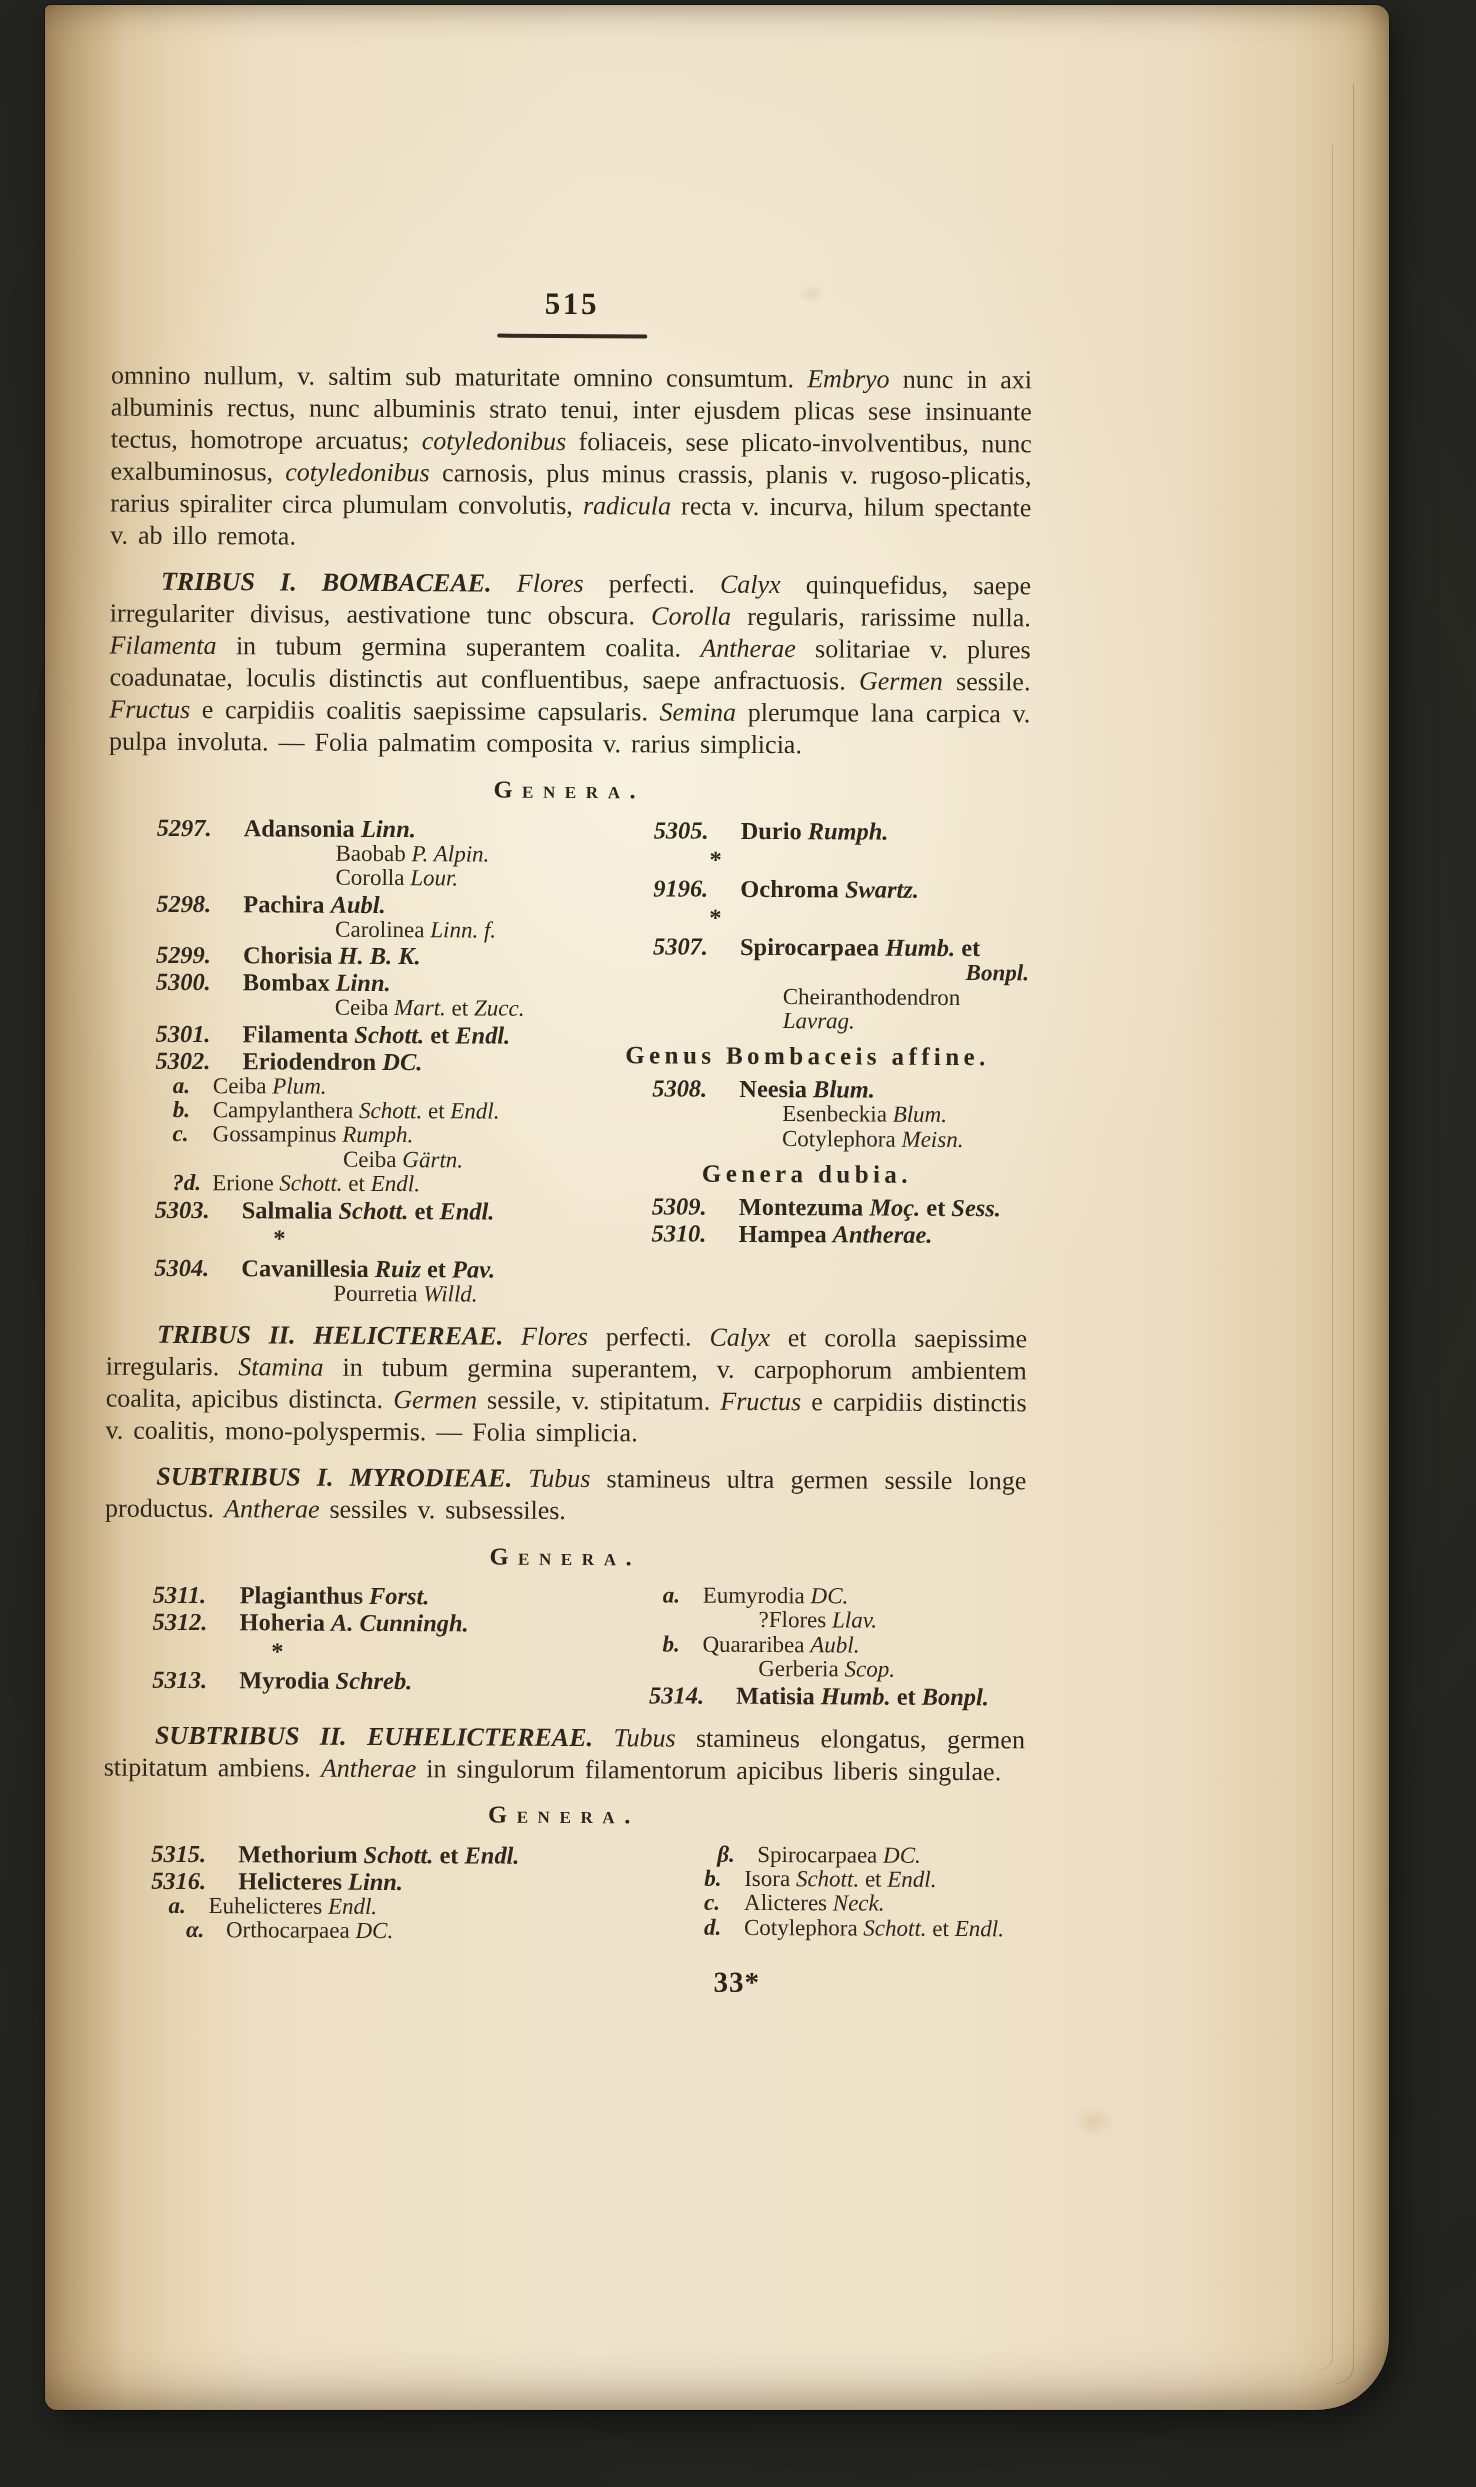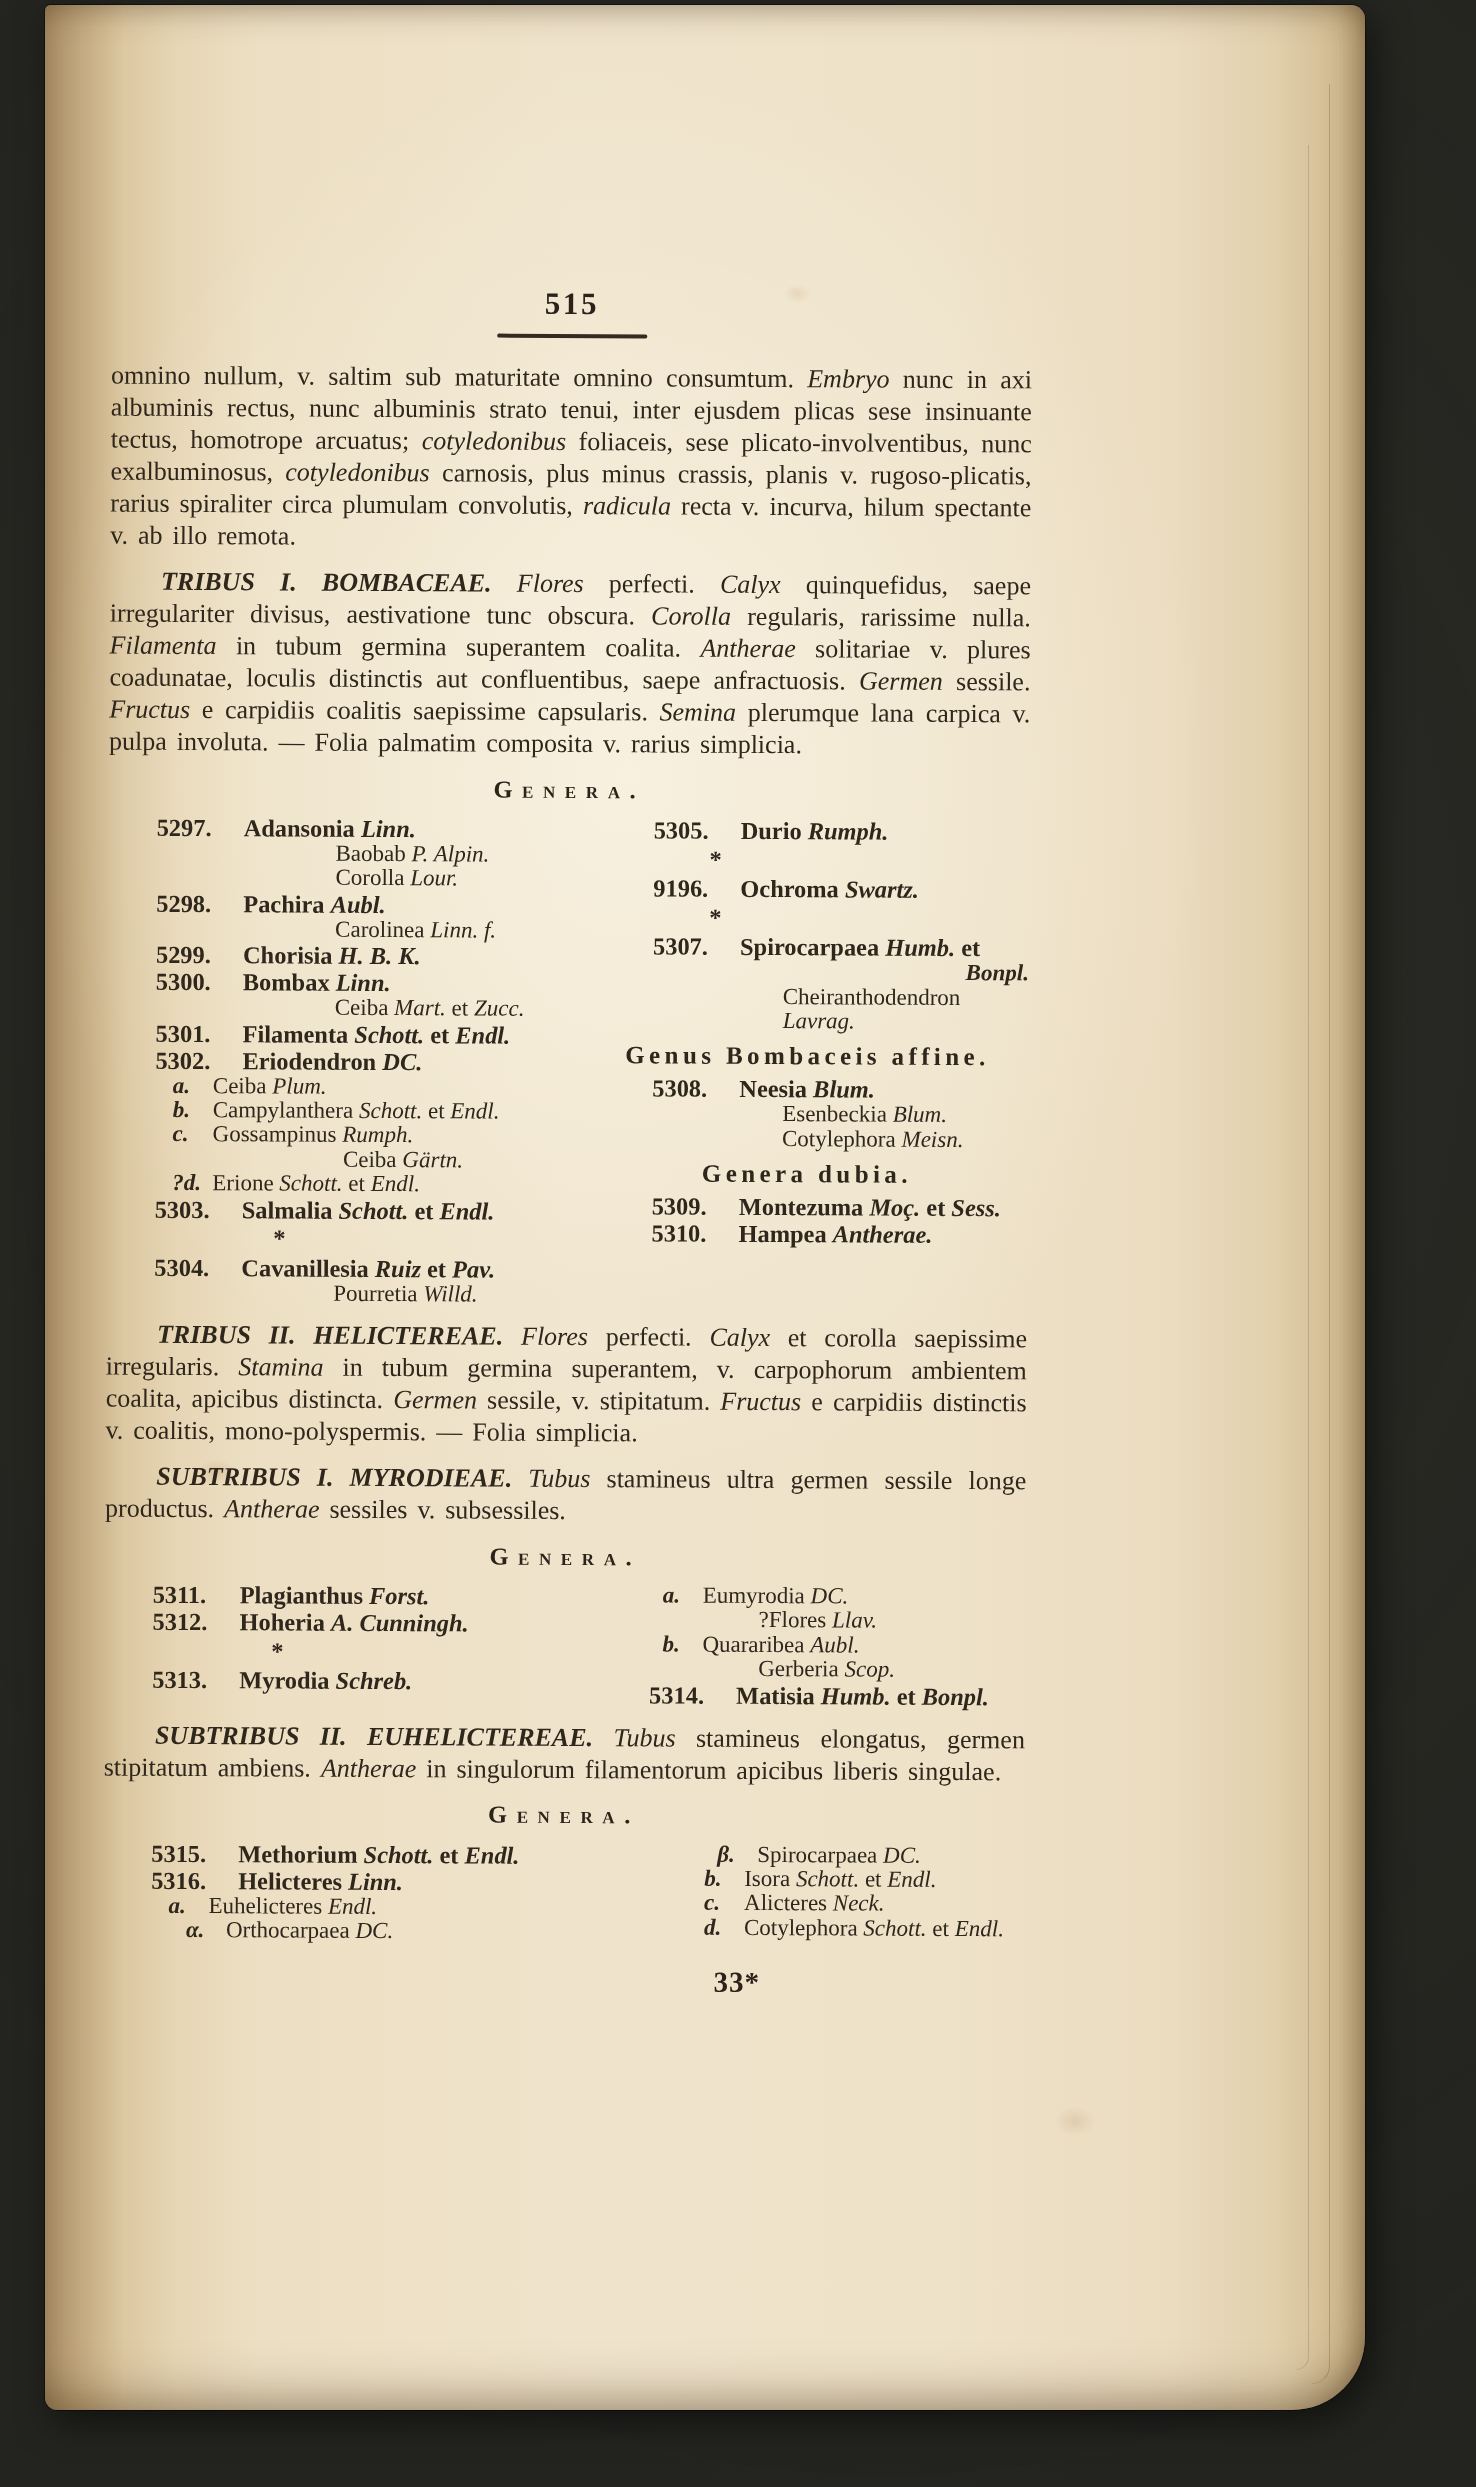--- a/index.html
+++ b/index.html
@@ -17,20 +17,21 @@
       radial-gradient(62% 42% at 44% 32%, rgba(255,252,240,.55), rgba(255,252,240,0) 72%),
       radial-gradient(23px 15.7px at 13% 61%, rgba(170,118,62,.22), rgba(170,118,62,0) 80%),
       radial-gradient(17.5px 12.2px at 57% 12%, rgba(170,118,62,.18), rgba(170,118,62,0) 80%),
       radial-gradient(26px 19px at 78% 88%, rgba(160,110,60,.16), rgba(160,110,60,0) 80%),
       linear-gradient(90deg,#a98f66 0%,#c2a87e 2.6%,#dcc8a2 6%,#e7d6b5 10%,#ecdfc3 16%,#efe3cb 40%,#eee2c9 68%,#ebdcc0 85%,#e2d0ad 93%,#d2bc93 98%,#c2a97e 100%);
     box-shadow:
       inset 0 23px 37px -26px rgba(70,45,20,.55),
       inset 0 -35px 52px -28px rgba(70,45,20,.5),
       inset -24.4px 0 42px -26px rgba(70,45,20,.42),
       0 0 0 0.9px rgba(0,0,0,.45), 8.7px 12.2px 35px rgba(0,0,0,.5);
+    padding-left: 24px;
   }
   .edge{position:absolute;pointer-events:none;}
   .edge1{right:35px;top:79px;bottom:26px;width:17.5px;
     border-right:1.7px solid rgba(122,92,52,.34);
     border-bottom:1.7px solid rgba(122,92,52,.22);
     border-bottom-right-radius:61px;}
   .edge2{right:56px;top:140px;bottom:40px;width:12.2px;
     border-right:0.9px solid rgba(122,92,52,.26);
     border-bottom:0.9px solid rgba(122,92,52,.16);
     border-bottom-right-radius:49px;}
@@ -46,21 +47,21 @@
   .genhead{text-align:center;font-variant:small-caps;font-weight:600;font-size:24.4px;letter-spacing:9.6px;margin-top:15.7px;color:#2b221a;}
   .glist{display:flex;margin-top:12.2px;}
   .gcol{box-sizing:border-box;}
   .gcol.left{width:479px;padding-left:48px;}
   .gcol.right{width:442px;}
   .ln{font-size:23px;line-height:24.4px;}
   .ln.g{font-size:24.4px;line-height:27px;}
   .gcol.right .ln.g{padding-left:66px;}
   .bd{font-weight:700;}
   .it{font-style:italic;}
-  .gnum{display:inline-block;width:87px;font-weight:700;}
+  .gnum{display:inline-block;width:87px;font-weight:700;font-style:italic;}
   .glet{display:inline-block;width:40px;font-style:italic;font-weight:600;}
   .sphead{letter-spacing:4.4px;}
   .s1{padding-left:179px;}
   .s2{padding-left:188px;}
   .sub{padding-left:17.5px;}
   .sub2{padding-left:35px;}
   .s1r{padding-left:196px;}
   .subr{padding-left:79px;}
   .s2r{padding-left:175px;}
   .subr3{padding-left:135px;}

